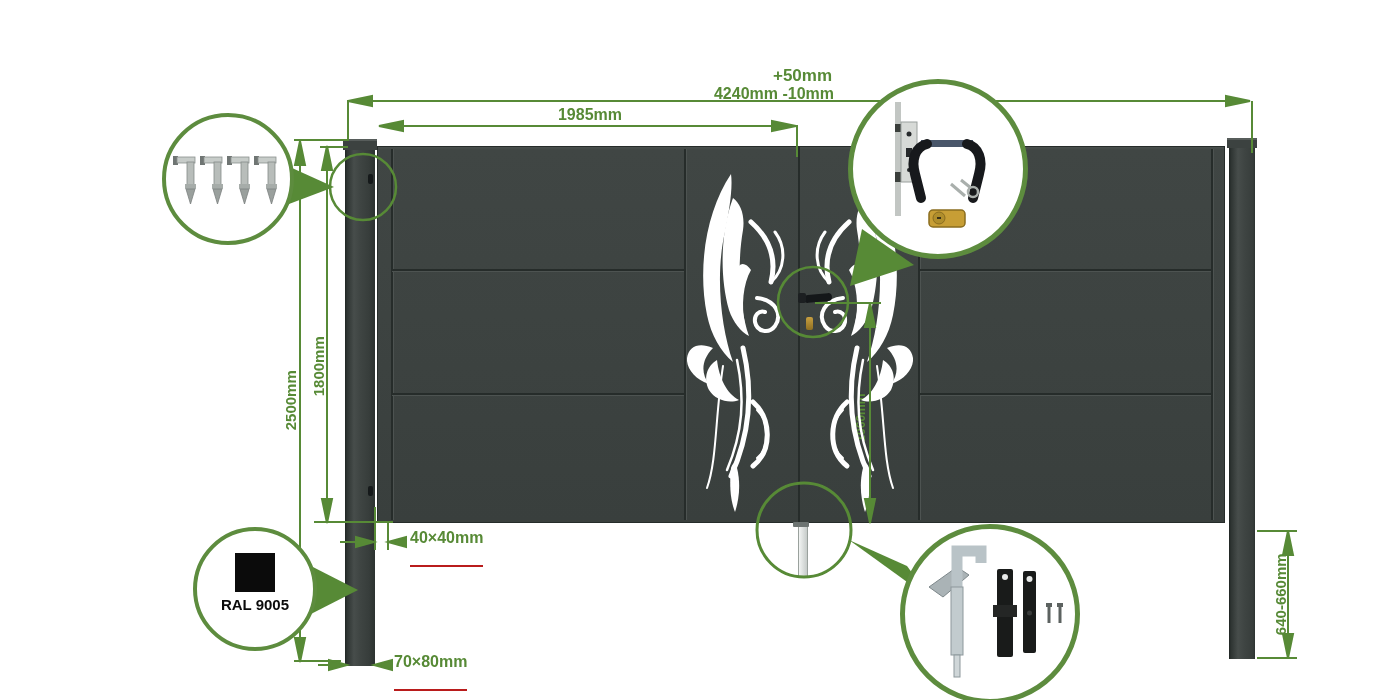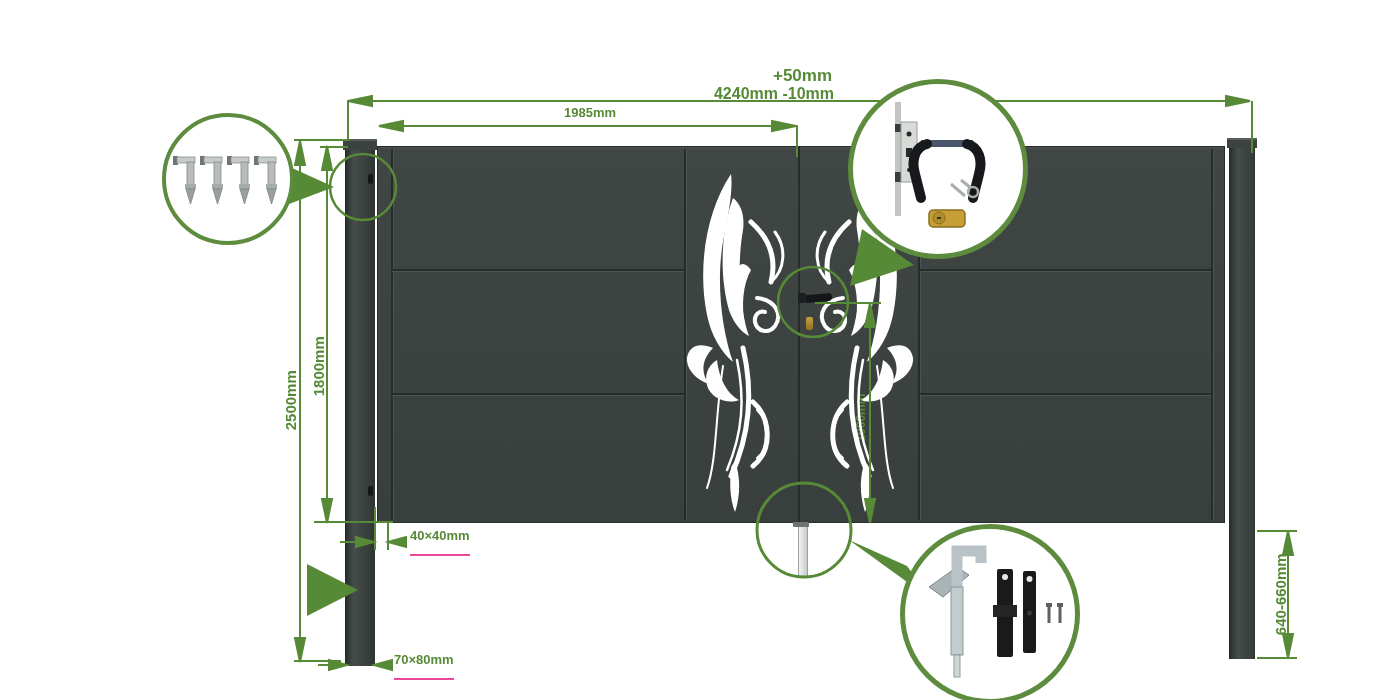--- a/index.html
+++ b/index.html
@@ -4,24 +4,24 @@
 <style>
   html,body{margin:0;padding:0;background:#ffffff;}
   .canvas{
     position:relative;width:1400px;height:700px;background:#ffffff;overflow:hidden;
     font-family:"Liberation Sans", sans-serif;
     margin-top:36px;
   }
   
   .dim-label{
     position:absolute;color:#578a36;font-weight:bold;white-space:nowrap;
-    font-size:13px;line-height:1.1;text-align:center;
+    font-size:16px;line-height:1.1;text-align:center;
   }
   .vlabel{transform:rotate(-90deg);transform-origin:center;}
-  .underlined{border-bottom:2px solid #ec4899;padding-bottom:11px;}
+  .underlined{border-bottom:2px solid #b91c1c;padding-bottom:18px;}
   
   .post{
     position:absolute;
     background:linear-gradient(90deg,#1f2523 0,#2e3432 2px,#474d4b 9px,#3f4543 15px,#373d3b 24px,#2c3230 100%);
   }
   .post-cap{position:absolute;background:#3c4240;border-top:2px solid #575d5b;border-left:1px solid #20262四;}
   .leaf{
     position:absolute;top:110px;height:377px;
     background:linear-gradient(180deg,#4a504e 0,#404644 3px,#3d4341 45%,#393f3d 100%);
     border:1px solid #262c2a;box-sizing:border-box;
@@ -259,15 +259,19 @@
       </g>
       <g stroke="#5c6260" stroke-width="3">
         <line x1="144" y1="76" x2="144" y2="94"></line>
         <line x1="155" y1="76" x2="155" y2="94"></line>
         <line x1="141" y1="76" x2="147" y2="76" stroke-width="4"></line>
         <line x1="152" y1="76" x2="158" y2="76" stroke-width="4"></line>
       </g>
     </svg>
   </div>
 
+  <div class="callout b4" style="left:193px;top:491px;width:124px;height:124px;display:block;">
+    <div class="swatch-square"></div>
+    <div class="swatch-label">RAL 9005</div>
+  </div>
 
 
 </div>
 
 </body></html>

